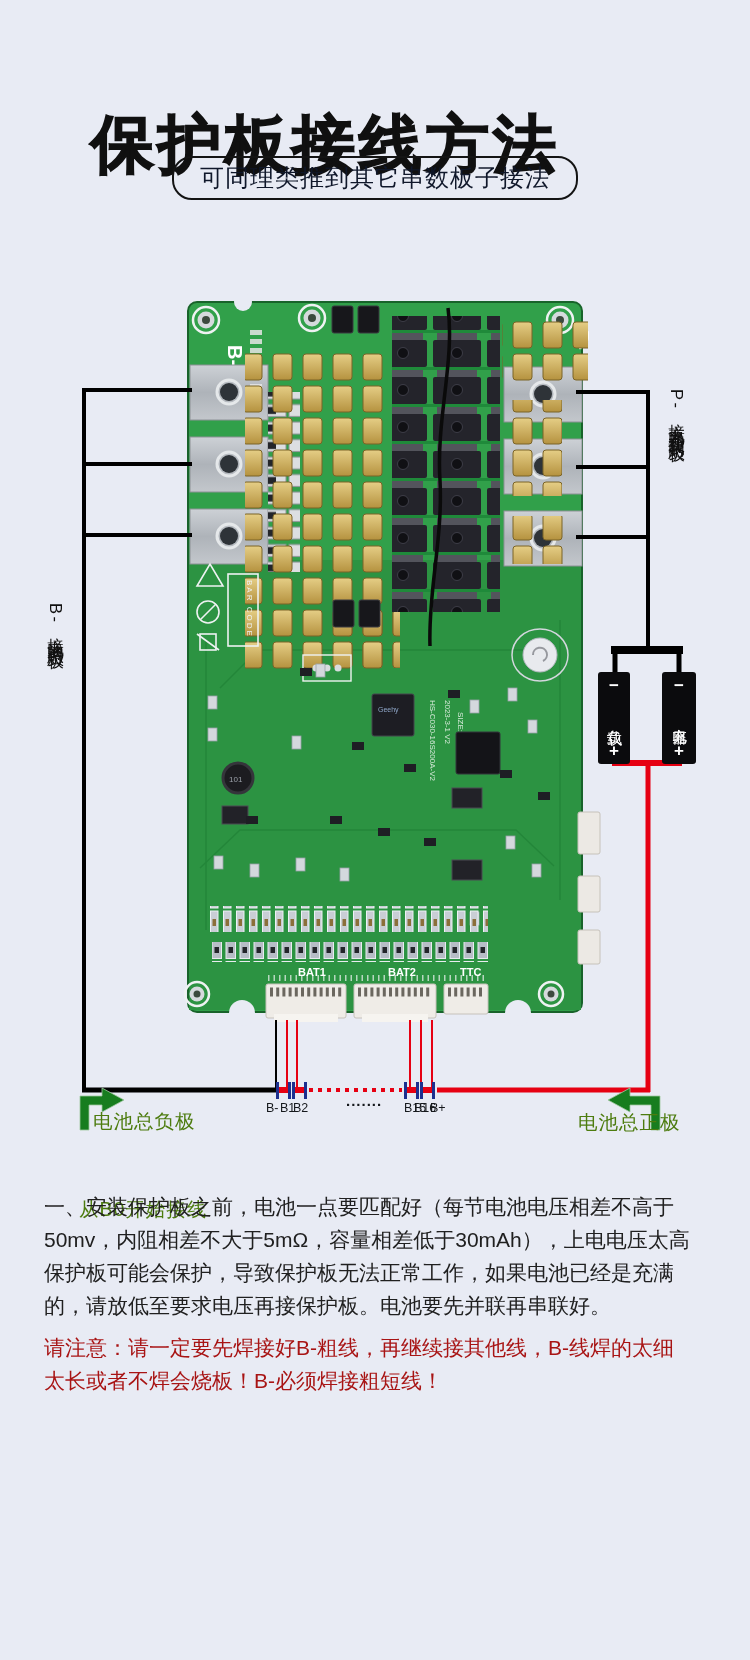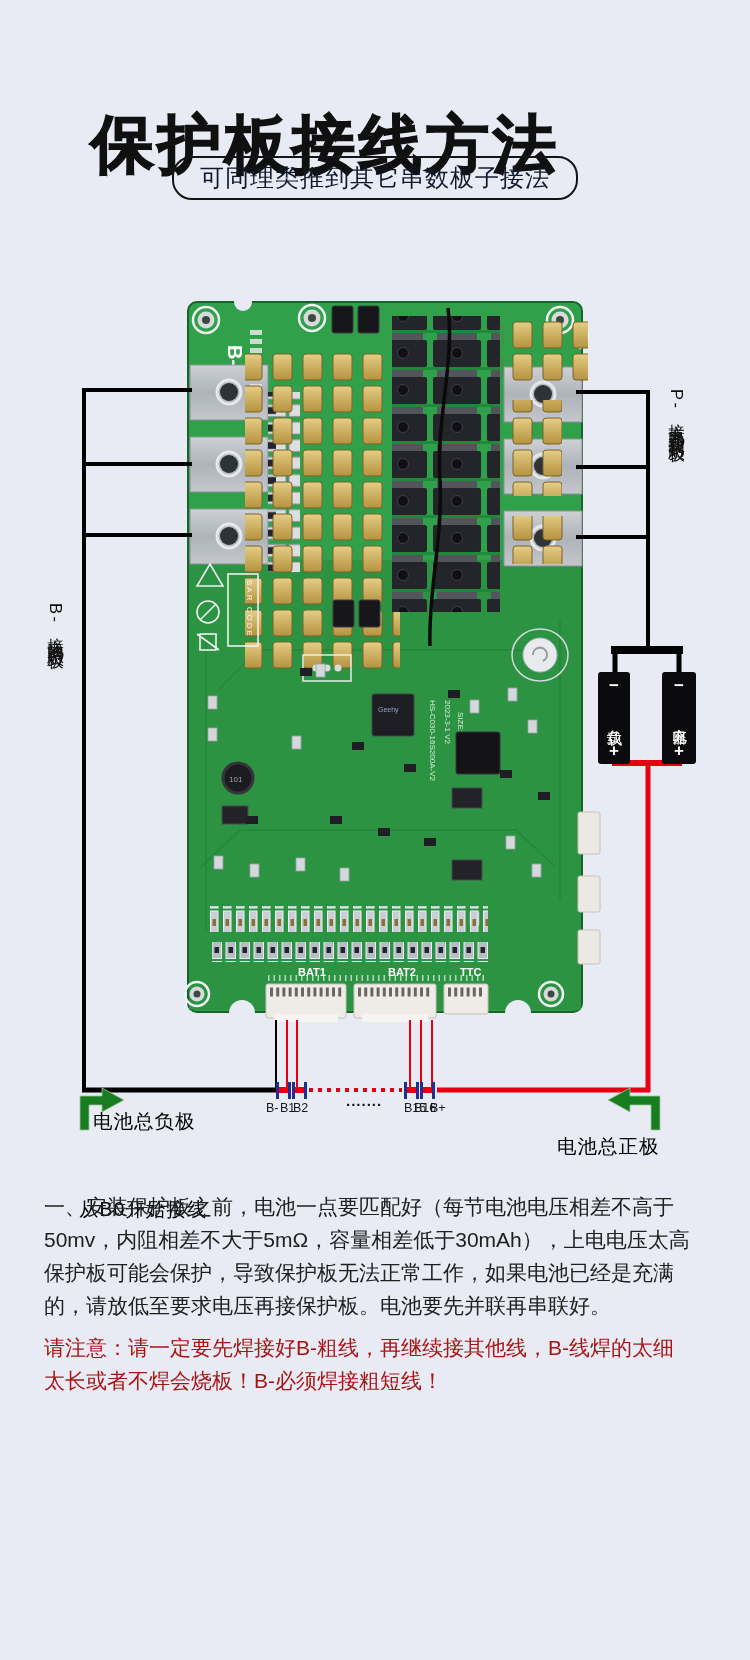--- a/index.html
+++ b/index.html
@@ -21,22 +21,22 @@
   .io-block{position:absolute;background:#0b0b0d;border-radius:3px;color:#fff;
             display:flex;flex-direction:column;align-items:center;
             justify-content:space-between;padding:5px 0;}
   .io-block .vname{writing-mode:vertical-rl;text-orientation:upright;letter-spacing:1px;}
   .io-block .term{font-size:17px;font-weight:bold;line-height:1;}
   .io-block.load{left:598px;top:672px;width:32px;height:82px;font-size:15.5px;}
   .io-block.charger{left:662px;top:672px;width:34px;height:82px;font-size:14.5px;}
   .wire-label{position:absolute;top:1101px;font-size:12.5px;color:#15181c;white-space:nowrap;}
   .dots{position:absolute;top:1092px;left:346px;font-size:15px;font-weight:bold;
         letter-spacing:1px;color:#15181c;}
-  .busnote{position:absolute;color:#000000;font-size:19.5px;letter-spacing:1px;white-space:nowrap;}
-  .neg1{left:93px;top:1108px;} .neg2{left:79px;top:1196px;} .pos{left:557px;top:1109px;margin-top:24px;}
+  .busnote{position:absolute;color:#4d7c0f;font-size:19.5px;letter-spacing:1px;white-space:nowrap;}
+  .neg1{left:93px;top:1108px;} .neg2{left:79px;top:1196px;} .pos{left:578px;top:1109px;}
   
   .instructions{position:absolute;left:44px;top:1190px;width:664px;
                 font-size:21px;line-height:33px;color:#202020;}
   .instructions p{margin:0 16px 9px 0;}
   .warning{color:#a81414;}
 </style>
 </head>
 <body>
 
 <h1 class="title">保护板接线方法</h1>

